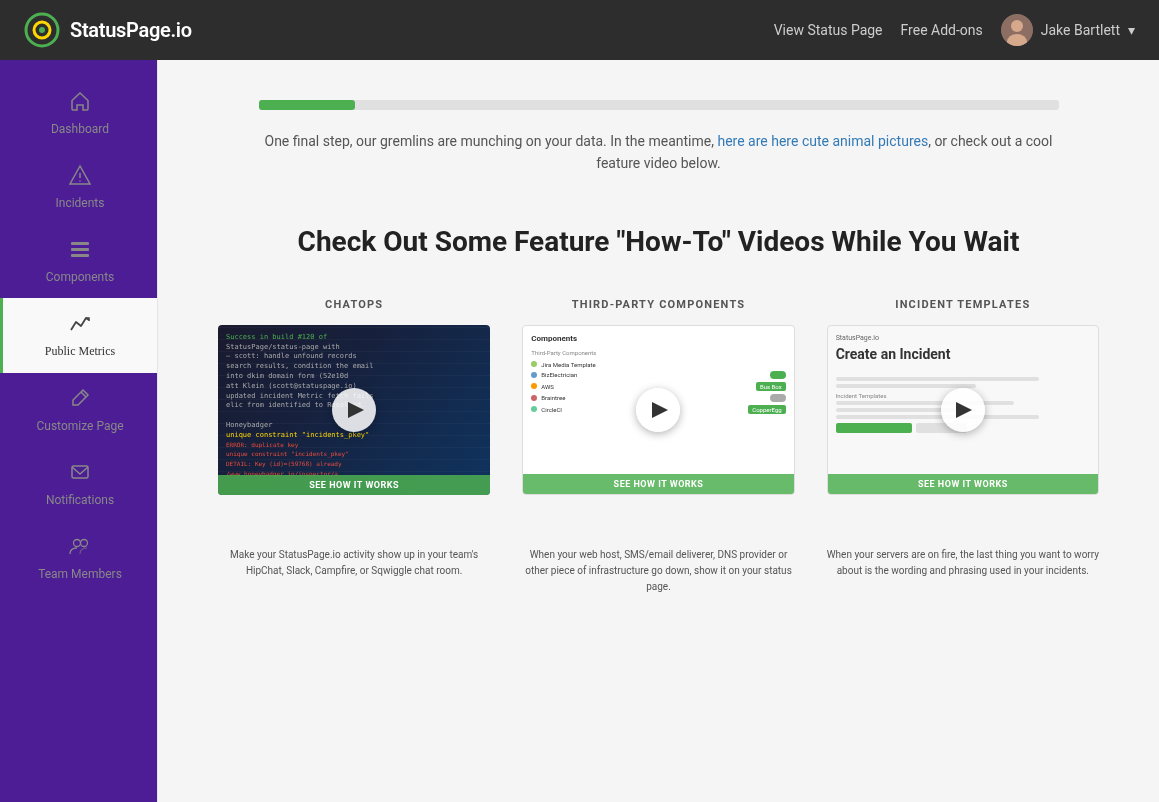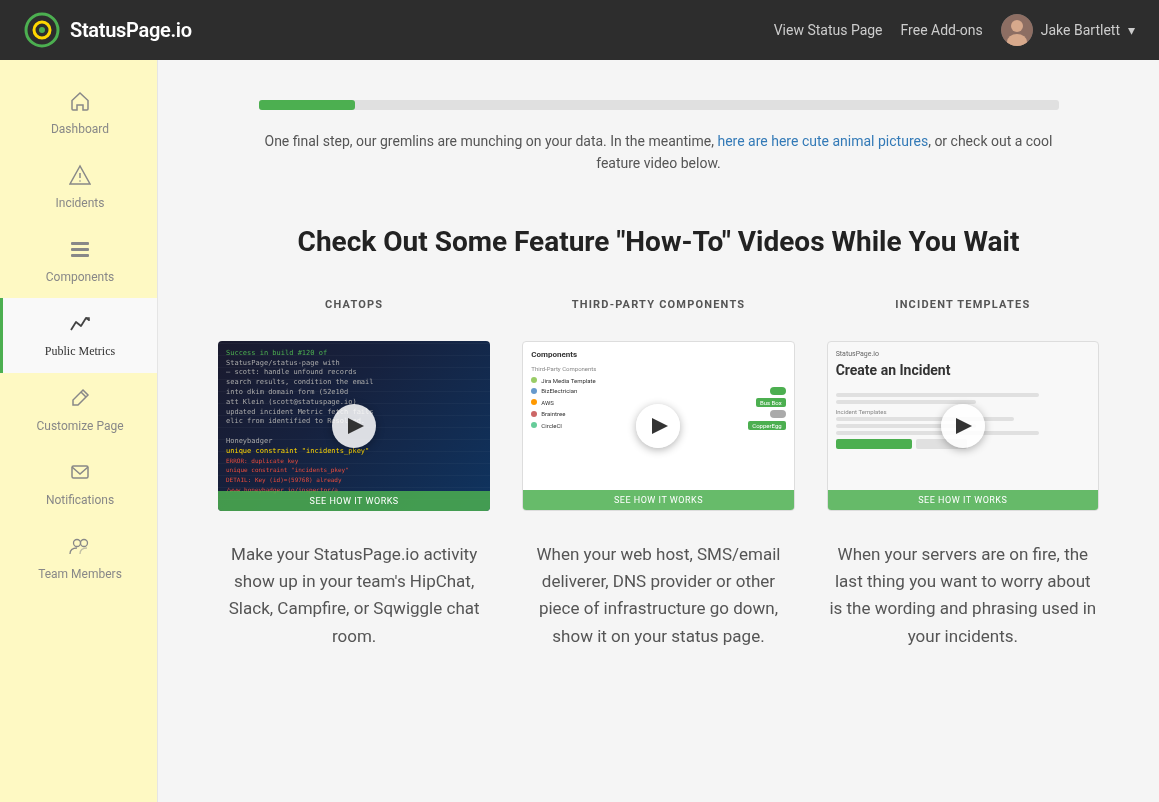--- a/index.html
+++ b/index.html
@@ -66,21 +66,21 @@
     
     .layout {
       display: flex;
       flex: 1;
       overflow: hidden;
     }
 
     
     .sidebar {
       width: 158px;
-      background: #fef9c3;
+      background: #4c1d95;
       border-right: 1px solid #e5e5e5;
       display: flex;
       flex-direction: column;
       align-items: center;
       padding: 16px 0;
       flex-shrink: 0;
       overflow-y: auto;
     }
     .sidebar-item {
       display: flex;
@@ -165,21 +165,21 @@
       display: grid;
       grid-template-columns: repeat(3, 1fr);
       gap: 32px;
       max-width: 900px;
       margin: 0 auto;
     }
     .card {
       display: flex;
       flex-direction: column;
       align-items: center;
-      gap: 30px;
+      gap: 14px;
     }
     .card-title {
       font-size: 11px;
       font-weight: 700;
       letter-spacing: 1.2px;
       color: #555;
       text-align: center;
       text-transform: uppercase;
     }
     .video-thumb {
@@ -292,32 +292,33 @@
     }
 
     
     .see-how-banner {
       position: absolute;
       bottom: 0; left: 0; right: 0;
       background: rgba(76, 175, 80, 0.85);
       color: #fff;
       text-align: center;
       font-size: 9px;
-      font-weight: 400;
+      font-weight: 700;
       letter-spacing: 0.5px;
       padding: 5px;
       text-transform: uppercase;
       margin-top: 16px;
     }
 
     .card-desc {
       text-align: center;
-      font-size: 17px;
+      font-size: 10px;
       color: #555;
       line-height: 1.6;
+      margin-top: 38px;
     }
   </style>
 </head>
 <body>
 
 <nav class="topnav">
   <div class="topnav-logo">
     <svg class="logo-icon" viewBox="0 0 36 36">
       <circle cx="18" cy="18" r="16" fill="none" stroke="#4caf50" stroke-width="3"></circle>
       <circle cx="18" cy="18" r="8" fill="none" stroke="#ffd700" stroke-width="3"></circle>

